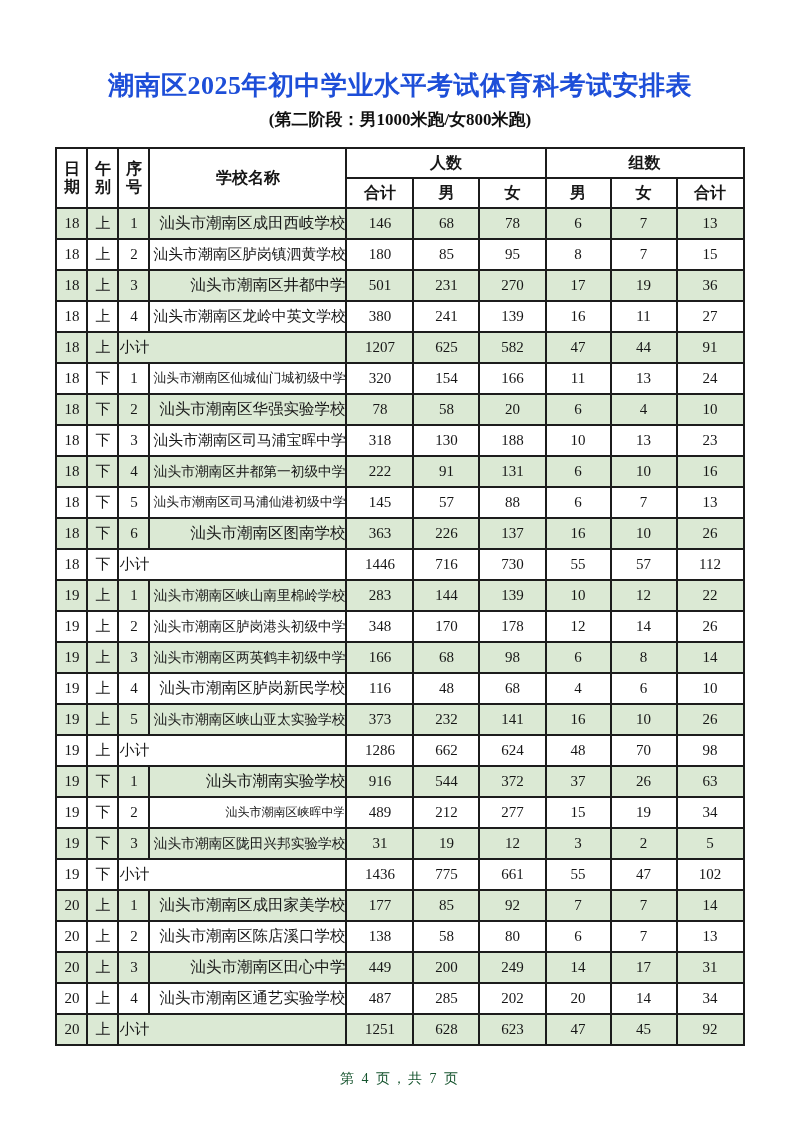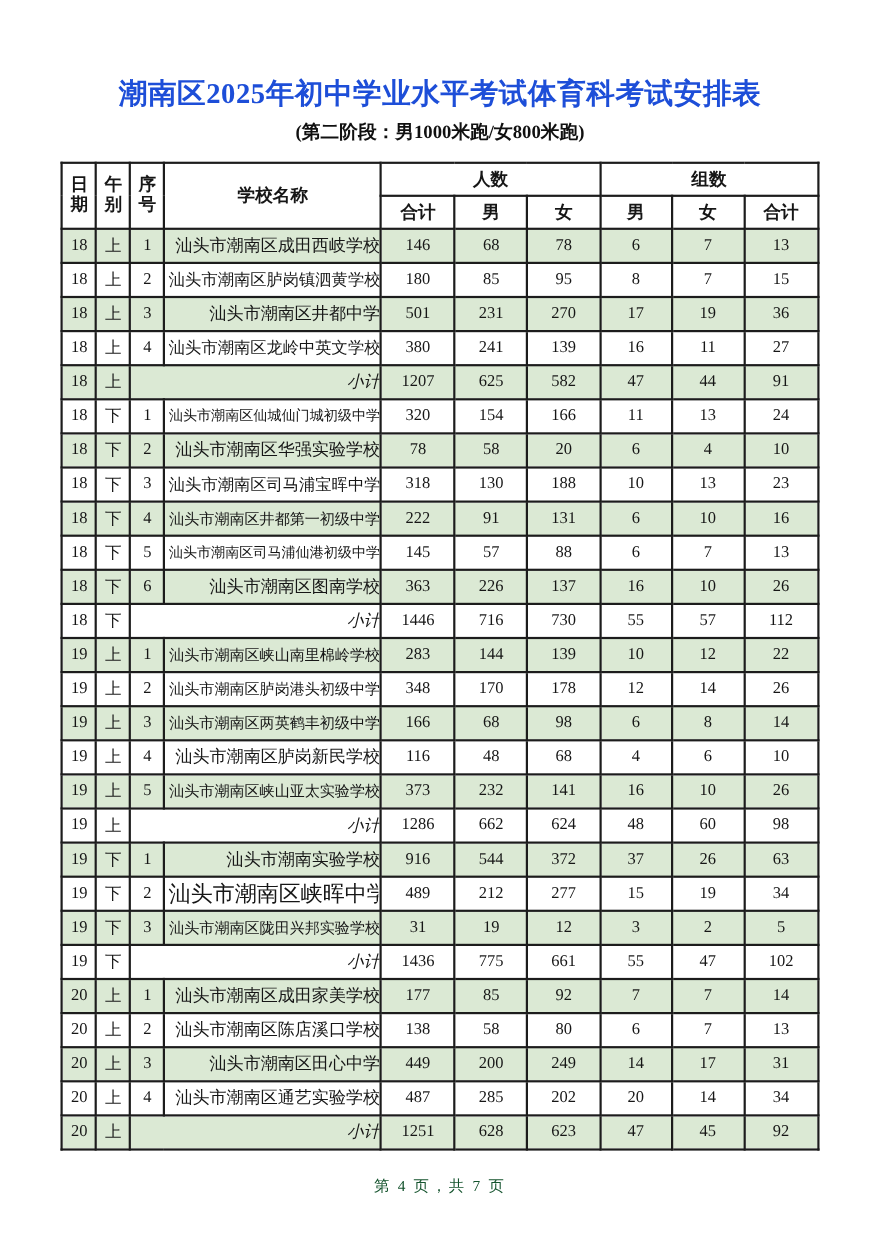--- a/index.html
+++ b/index.html
@@ -65,23 +65,22 @@
   .schedule tbody tr{height:31px;padding-left:48px;}
   .schedule tbody td{font-size:15px;}
   tr.green td{background:var(--row-green,#dbe9d4);}
   tr.white td{background:#ffffff;}
   td.school-name-cell{
     text-align:right;
     padding-left:3px;
     white-space:nowrap;
   }
   td.subtotal-label-cell{
-    text-align:right;
+    text-align:left;
     font-size:15px;
-    font-style:italic;
   }
   .page-footer{
     margin-top:24px;
     text-align:center;
     font-size:14px;
     letter-spacing:2px;
     color:#14532d;
   }
 </style>
 </head>
@@ -327,40 +326,40 @@
           <td>26</td>
         </tr>
         <tr class="white">
           <td>19</td>
           <td>上</td>
           <td class="subtotal-label-cell" colspan="2">小计</td>
           <td>1286</td>
           <td>662</td>
           <td>624</td>
           <td>48</td>
-          <td>60</td>
+          <td>70</td>
           <td>98</td>
         </tr>
         <tr class="green">
           <td>19</td>
           <td>下</td>
           <td>1</td>
           <td class="school-name-cell" style="font-size: 15.5px;">汕头市潮南实验学校</td>
           <td>916</td>
           <td>544</td>
           <td>372</td>
           <td>37</td>
           <td>26</td>
           <td>63</td>
         </tr>
         <tr class="white">
           <td>19</td>
           <td>下</td>
           <td>2</td>
-          <td class="school-name-cell" style="font-size: 20px; border-radius: 12px;">汕头市潮南区峡晖中学</td>
+          <td class="school-name-cell" style="font-size: 12px; border-radius: 12px;">汕头市潮南区峡晖中学</td>
           <td>489</td>
           <td>212</td>
           <td>277</td>
           <td>15</td>
           <td>19</td>
           <td>34</td>
         </tr>
         <tr class="green">
           <td>19</td>
           <td>下</td>

